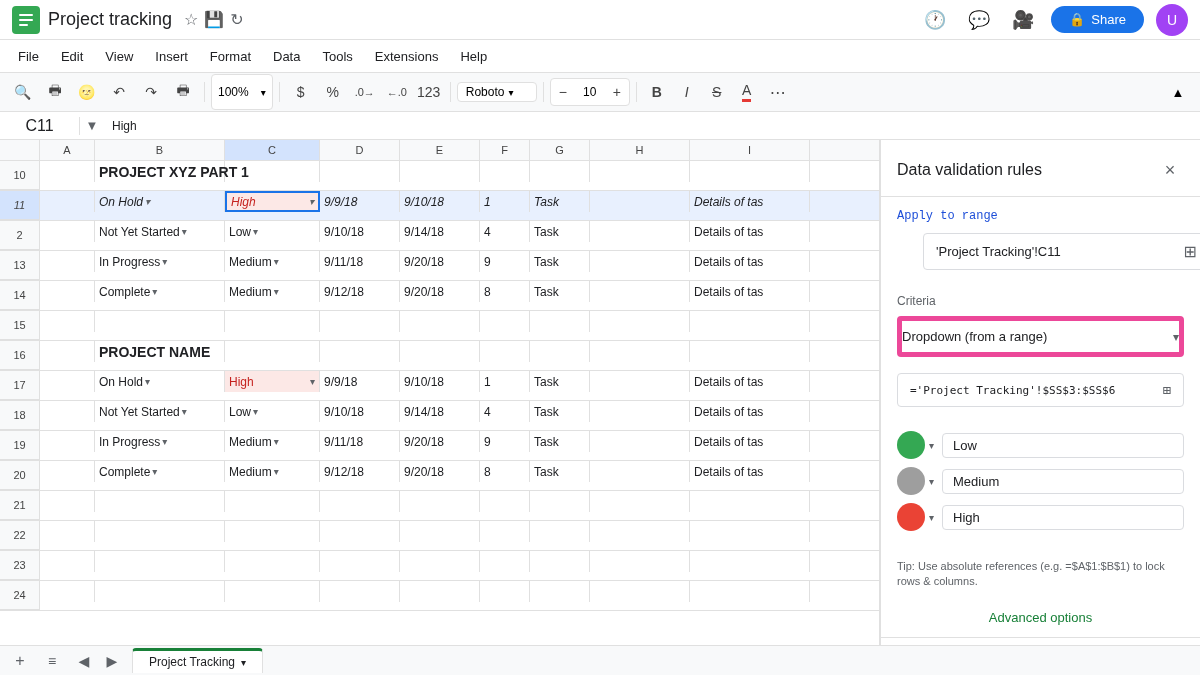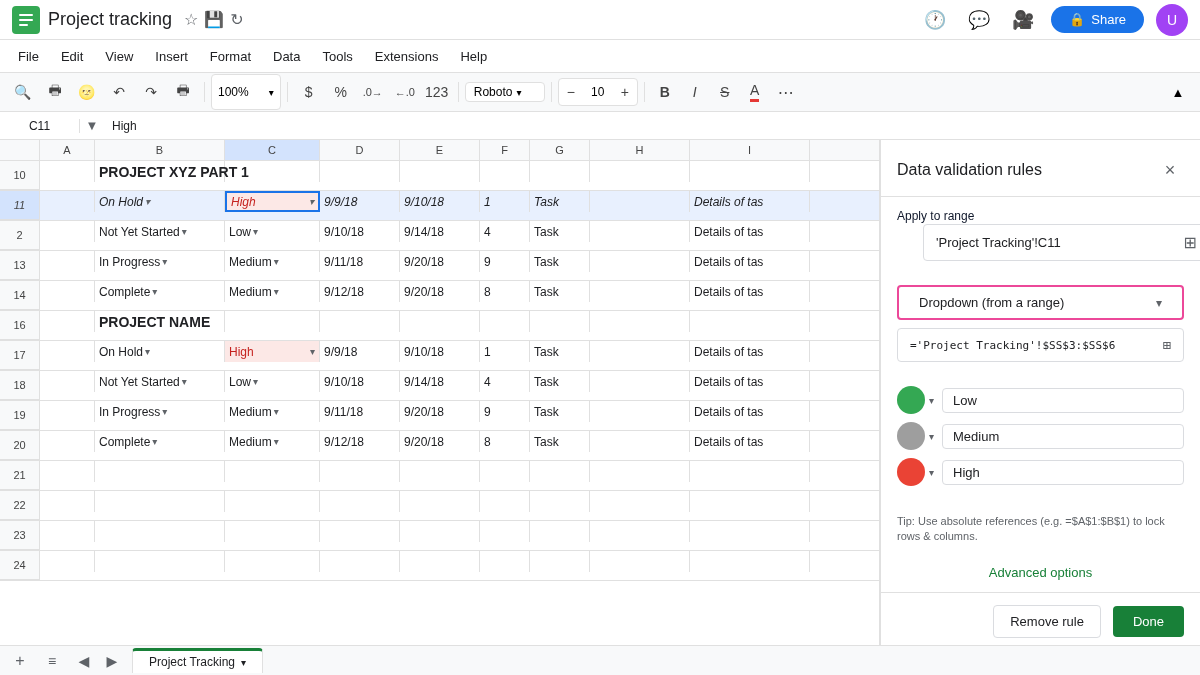--- a/index.html
+++ b/index.html
@@ -17,34 +17,34 @@
     .avatar { width: 32px; height: 32px; border-radius: 50%; background: #a142f4; color: #fff; display: flex; align-items: center; justify-content: center; font-size: 14px; font-weight: 500; cursor: pointer; }
 
     
     .menu-bar { display: flex; align-items: center; height: 32px; padding: 0 8px; background: #fff; gap: 2px; }
     .menu-item { padding: 4px 10px; font-size: 13px; color: #202124; cursor: pointer; border-radius: 4px; }
 
     
     .toolbar { display: flex; align-items: center; height: 40px; padding: 0 8px; background: #f8f9fa; border-top: 1px solid #e0e0e0; border-bottom: 1px solid #e0e0e0; gap: 2px; }
     .tb-btn { width: 30px; height: 28px; display: flex; align-items: center; justify-content: center; border-radius: 4px; cursor: pointer; color: #444; font-size: 14px; border: none; background: transparent; }
     .tb-separator { width: 1px; height: 20px; background: #e0e0e0; margin: 0 4px; }
-    .zoom-control { display: flex; align-items: center; border: 1px solid #e0e0e0; border-radius: 4px; padding: 10px 6px; font-size: 12px; cursor: pointer; gap: 20px; background: #fff; }
+    .zoom-control { display: flex; align-items: center; border: 1px solid #e0e0e0; border-radius: 4px; padding: 10px 6px; font-size: 12px; cursor: pointer; gap: 12px; background: #fff; }
     .font-selector { display: flex; align-items: center; border: 1px solid #e0e0e0; border-radius: 4px; padding: 2px 8px; font-size: 12px; cursor: pointer; gap: 4px; background: #fff; min-width: 80px; }
     .font-size-control { display: flex; align-items: center; border: 1px solid #e0e0e0; border-radius: 4px; background: #fff; }
     .font-size-btn { width: 24px; height: 26px; display: flex; align-items: center; justify-content: center; cursor: pointer; font-size: 14px; color: #444; border: none; background: transparent; }
     .font-size-val { padding: 0 6px; font-size: 12px; min-width: 30px; text-align: center; }
     .format-btn { width: 28px; height: 28px; display: flex; align-items: center; justify-content: center; border-radius: 4px; cursor: pointer; font-size: 14px; border: none; background: transparent; color: #444; }
     .format-btn.bold { font-weight: bold; }
     .format-btn.italic { font-style: italic; }
     .more-btn { font-size: 16px; }
     .hide-formula-btn { width: 28px; height: 28px; display: flex; align-items: center; justify-content: center; cursor: pointer; }
 
     
     .formula-bar { display: flex; align-items: center; height: 28px; border-bottom: 1px solid #e0e0e0; background: #fff; }
-    .cell-ref { width: 80px; min-width: 80px; display: flex; align-items: center; justify-content: center; border-right: 1px solid #e0e0e0; font-size: 12px; color: #202124; padding: 0 8px; }
+    .cell-ref { width: 80px; min-width: 80px; display: flex; align-items: center; justify-content: center; border-right: 1px solid #e0e0e0; font-size: 16px; color: #202124; padding: 0 8px; }
     .formula-expand { width: 24px; display: flex; align-items: center; justify-content: center; cursor: pointer; color: #5f6368; }
     .formula-content { flex: 1; padding: 0 8px; font-size: 12px; color: #202124; }
     .sheet-main { flex: 1; overflow: hidden; border-right: 1px solid #e0e0e0; }
 
     
     .grid-wrapper { overflow: hidden; position: relative; }
     .grid-header-row { display: flex; background: #f8f9fa; border-bottom: 1px solid #e0e0e0; }
     .col-header { text-align: center; font-size: 11px; color: #444; border-right: 1px solid #e0e0e0; padding: 4px 0; font-weight: 400; background: #f8f9fa; }
     .col-header.selected { background: #d3e3fd; }
     .row-num { width: 40px; min-width: 40px; text-align: center; font-size: 11px; color: #444; border-right: 1px solid #e0e0e0; border-bottom: 1px solid #e0e0e0; padding: 4px 0; background: #f8f9fa; line-height: 20px; }
@@ -62,24 +62,24 @@
     .sheet-list-btn { width: 24px; height: 24px; display: flex; align-items: center; justify-content: center; cursor: pointer; border-radius: 50%; color: #5f6368; font-size: 14px; }
     .bottom-nav { display: flex; align-items: center; gap: 4px; }
     .nav-arrow { width: 24px; height: 24px; display: flex; align-items: center; justify-content: center; cursor: pointer; color: #5f6368; font-size: 14px; }
 
     
     .side-panel { width: 320px; min-width: 320px; background: #fff; border-left: 1px solid #e0e0e0; display: flex; flex-direction: column; overflow-y: auto; }
     .panel-header { display: flex; align-items: center; justify-content: space-between; padding: 16px 16px 12px 16px; border-bottom: 1px solid #e0e0e0; }
     .panel-title { font-size: 16px; font-weight: 500; color: #202124; }
     .panel-close { width: 28px; height: 28px; display: flex; align-items: center; justify-content: center; border-radius: 50%; cursor: pointer; font-size: 18px; color: #5f6368; }
     .panel-section { padding: 12px 16px; }
-    .panel-label { font-size: 12px; color: #0f172a; margin-bottom: 1px; }
+    .panel-label { font-size: 12px; color: #1d4ed8; margin-bottom: 10px; font-family: Liberation Mono, monospace; }
     .panel-input { width: 100%; border: 1px solid #dadce0; border-radius: 4px; padding: 8px 12px; font-size: 13px; color: #202124; display: flex; align-items: center; justify-content: space-between; cursor: pointer; margin-left: 26px; }
     .section-label { font-size: 12px; color: #5f6368; margin-bottom: 8px; font-weight: 500; }
-    .criteria-select { width: 100%; border: 2px solid #ec4899; border-radius: 4px; padding: 8px 20px; font-size: 13px; color: #202124; display: flex; align-items: center; justify-content: space-between; cursor: pointer; background: #fff; margin-bottom: 8px; }
+    .criteria-select { width: 100%; border: 5px solid #ec4899; border-radius: 4px; padding: 8px 0; font-size: 13px; color: #202124; display: flex; align-items: center; justify-content: space-between; cursor: pointer; background: #fff; margin-bottom: 16px; }
     .formula-input { width: 100%; border: 1px solid #dadce0; border-radius: 4px; padding: 8px 12px; font-size: 12px; color: #202124; display: flex; align-items: center; justify-content: space-between; cursor: pointer; background: #fff; font-family: monospace; }
     .color-row { display: flex; align-items: center; gap: 8px; margin-bottom: 8px; }
     .color-dot { width: 28px; height: 28px; border-radius: 50%; cursor: pointer; border: 2px solid transparent; flex-shrink: 0; }
     .color-dot.green { background: #34a853; }
     .color-dot.gray { background: #9e9e9e; }
     .color-dot.red { background: #ea4335; }
     .color-dot-btn { display: flex; align-items: center; gap: 4px; }
     .color-chevron { font-size: 10px; color: #5f6368; }
     .color-label-input { flex: 1; border: 1px solid #dadce0; border-radius: 4px; padding: 6px 10px; font-size: 13px; color: #202124; background: #fff; }
     .tip-text { font-size: 11px; color: #5f6368; line-height: 1.4; padding: 8px 16px; }
@@ -293,20 +293,32 @@
             <span class="dropdown-arrow">▾</span>
           </div>
           <div class="cell c-d">9/12/18</div>
           <div class="cell c-e">9/20/18</div>
           <div class="cell c-f">8</div>
           <div class="cell c-g">Task</div>
           <div class="cell c-h"></div>
           <div class="cell c-i">Details of tas</div>
         </div>
 
+        <div class="grid-row">
+          <div class="row-num c-row-num">15</div>
+          <div class="cell c-a"></div>
+          <div class="cell c-b"></div>
+          <div class="cell c-c"></div>
+          <div class="cell c-d"></div>
+          <div class="cell c-e"></div>
+          <div class="cell c-f"></div>
+          <div class="cell c-g"></div>
+          <div class="cell c-h"></div>
+          <div class="cell c-i"></div>
+        </div>
 
         <div class="grid-row">
           <div class="row-num c-row-num">16</div>
           <div class="cell c-a"></div>
           <div class="cell c-b" style="font-size:14px;font-weight:700;overflow:visible;white-space:nowrap;">PROJECT NAME</div>
           <div class="cell c-c"></div>
           <div class="cell c-d"></div>
           <div class="cell c-e"></div>
           <div class="cell c-f"></div>
           <div class="cell c-g"></div>
@@ -450,20 +462,21 @@
 
       <div class="panel-section">
         <div class="panel-label">Apply to range</div>
         <div class="panel-input">
           <span>'Project Tracking'!C11</span>
           <span style="font-size:16px; color:#5f6368;">⊞</span>
         </div>
       </div>
 
       <div class="panel-section">
+        <div class="section-label">Criteria</div>
         <div class="criteria-select">
           <span>Dropdown (from a range)</span>
           <span style="font-size:12px; color:#5f6368;">▾</span>
         </div>
         <div class="formula-input">
           <span style="font-size:11px;">='Project Tracking'!$SS$3:$SS$6</span>
           <span style="font-size:14px; color:#5f6368;">⊞</span>
         </div>
       </div>
 

